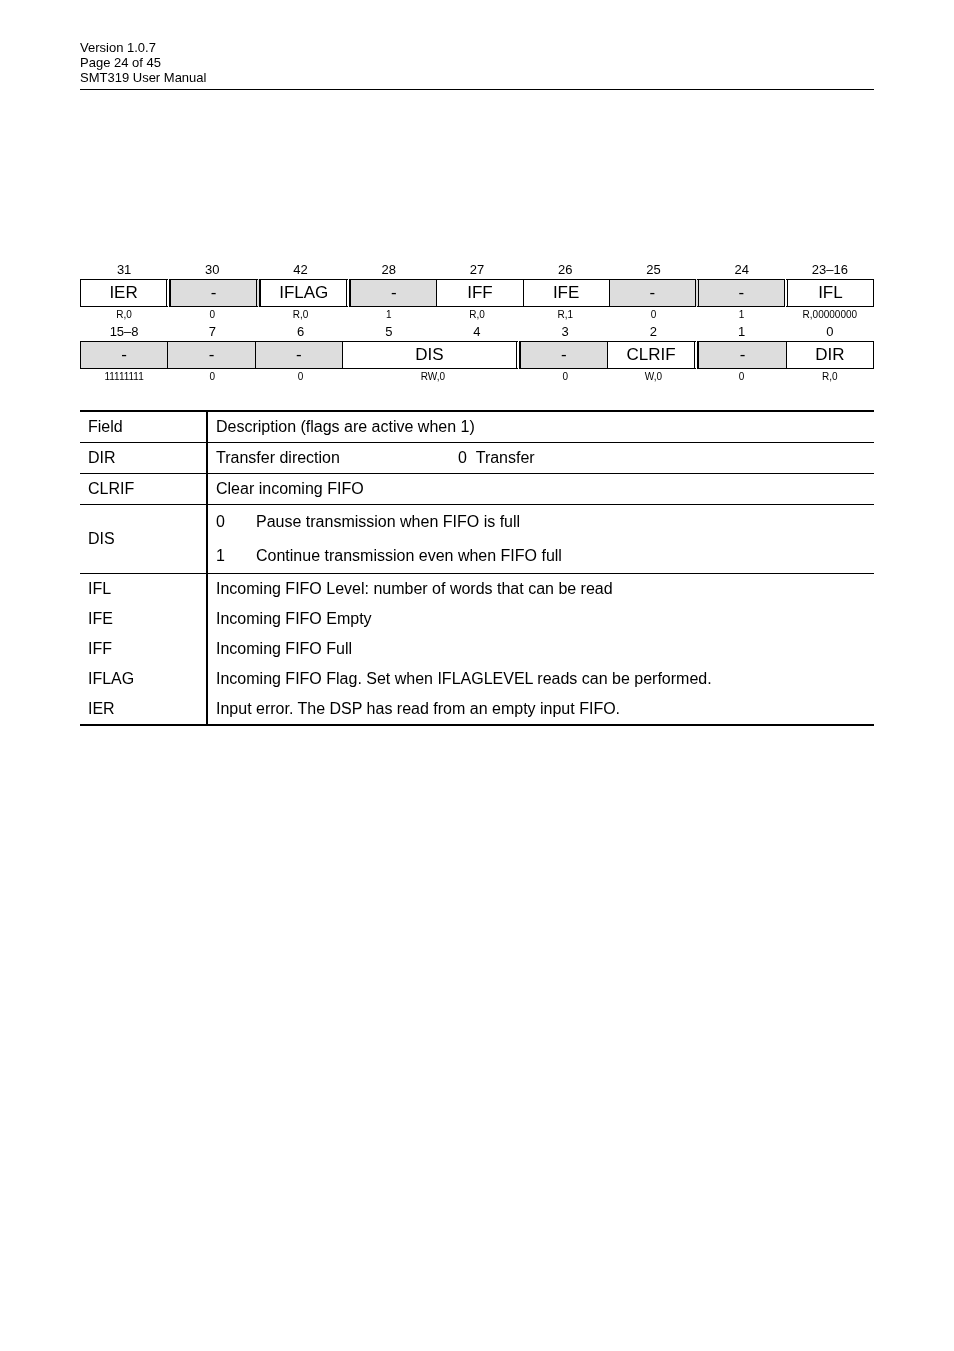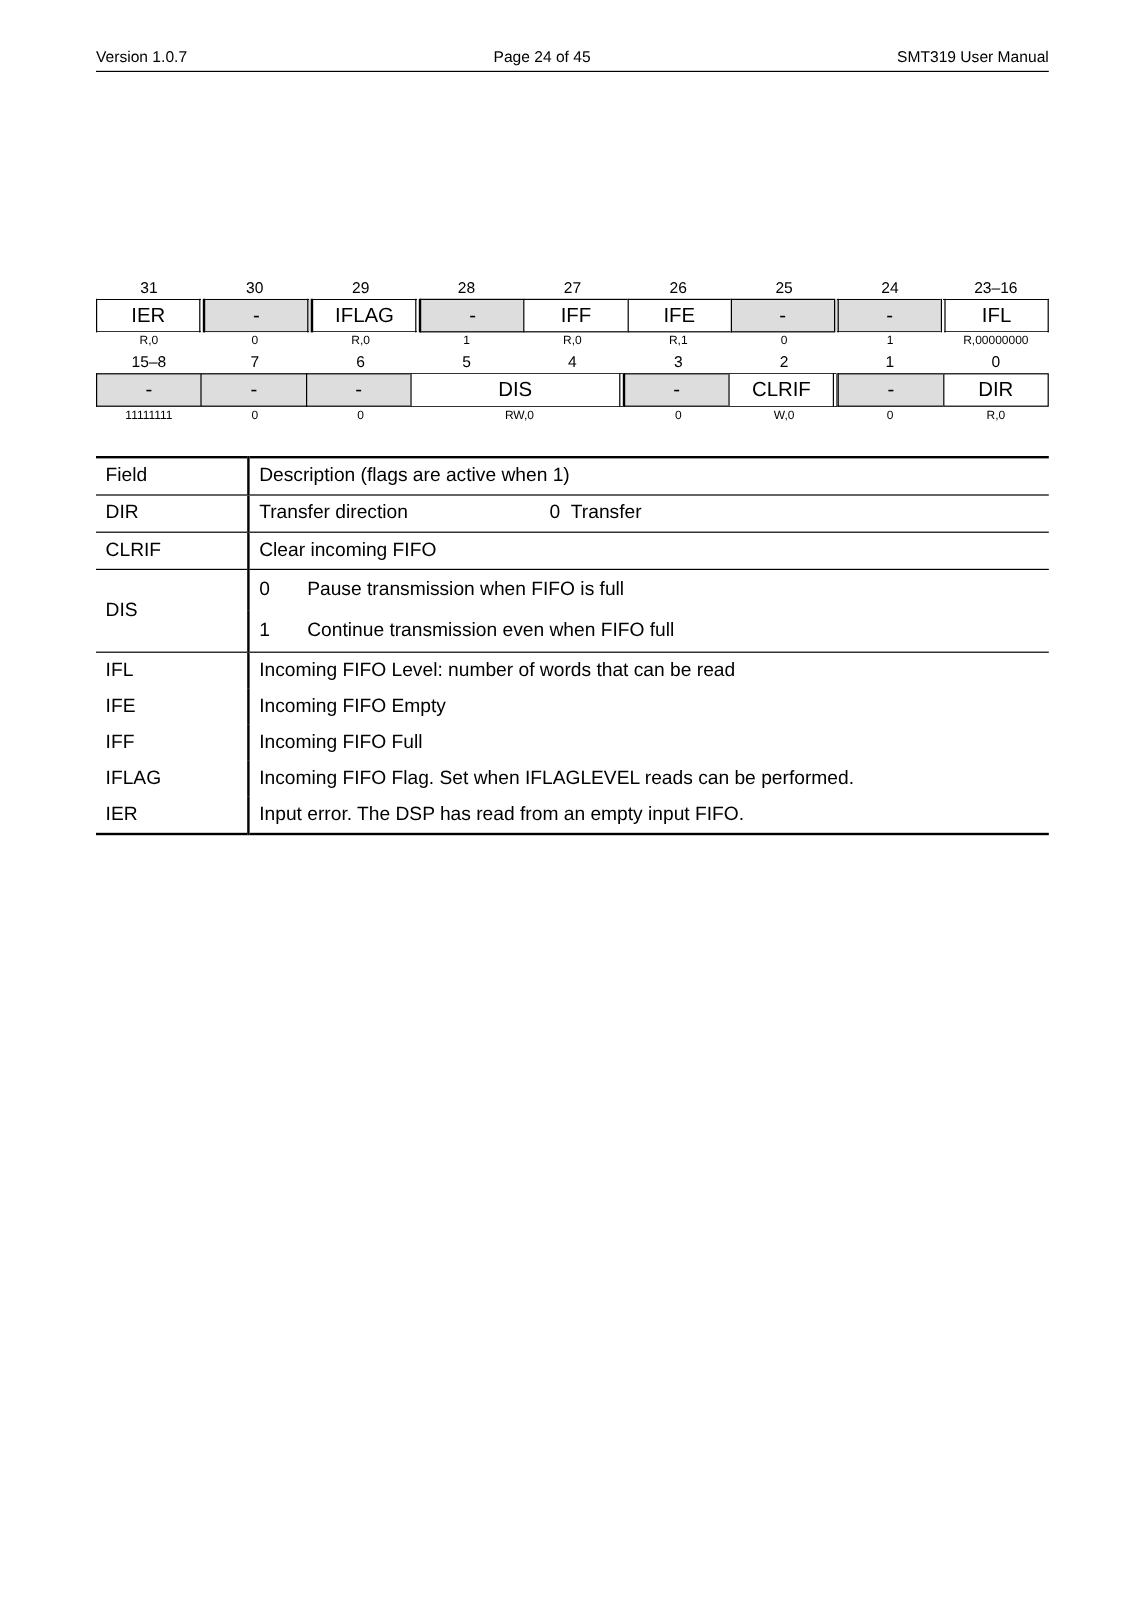--- a/index.html
+++ b/index.html
@@ -14,20 +14,21 @@
     padding: 40px 80px;
     box-sizing: border-box;
     position: relative;
   }
   .header-row {
     display: flex;
     justify-content: space-between;
     font-size: 13px;
     padding-bottom: 4px;
     border-bottom: 1px solid #000;
+    flex-direction: column;
   }
   .spacer-big { height: 170px; }
   .regtable {
     width: 100%;
     font-size: 14px;
   }
   .reg-row {
     display: flex;
     width: 100%;
   }
@@ -96,21 +97,21 @@
     <span>Page 24 of 45</span>
     <span>SMT319 User Manual</span>
   </div>
 
   <div class="spacer-big"></div>
 
   <div class="regtable">
     <div class="reg-row">
       <div class="cell-top">31</div>
       <div class="cell-top">30</div>
-      <div class="cell-top">29</div>
+      <div class="cell-top">42</div>
       <div class="cell-top">28</div>
       <div class="cell-top">27</div>
       <div class="cell-top">26</div>
       <div class="cell-top">25</div>
       <div class="cell-top">24</div>
       <div class="cell-top">23–16</div>
     </div>
     <div class="reg-row">
       <div class="cell-name double-right">IER</div>
       <div class="cell-name gray double-right">-</div>

